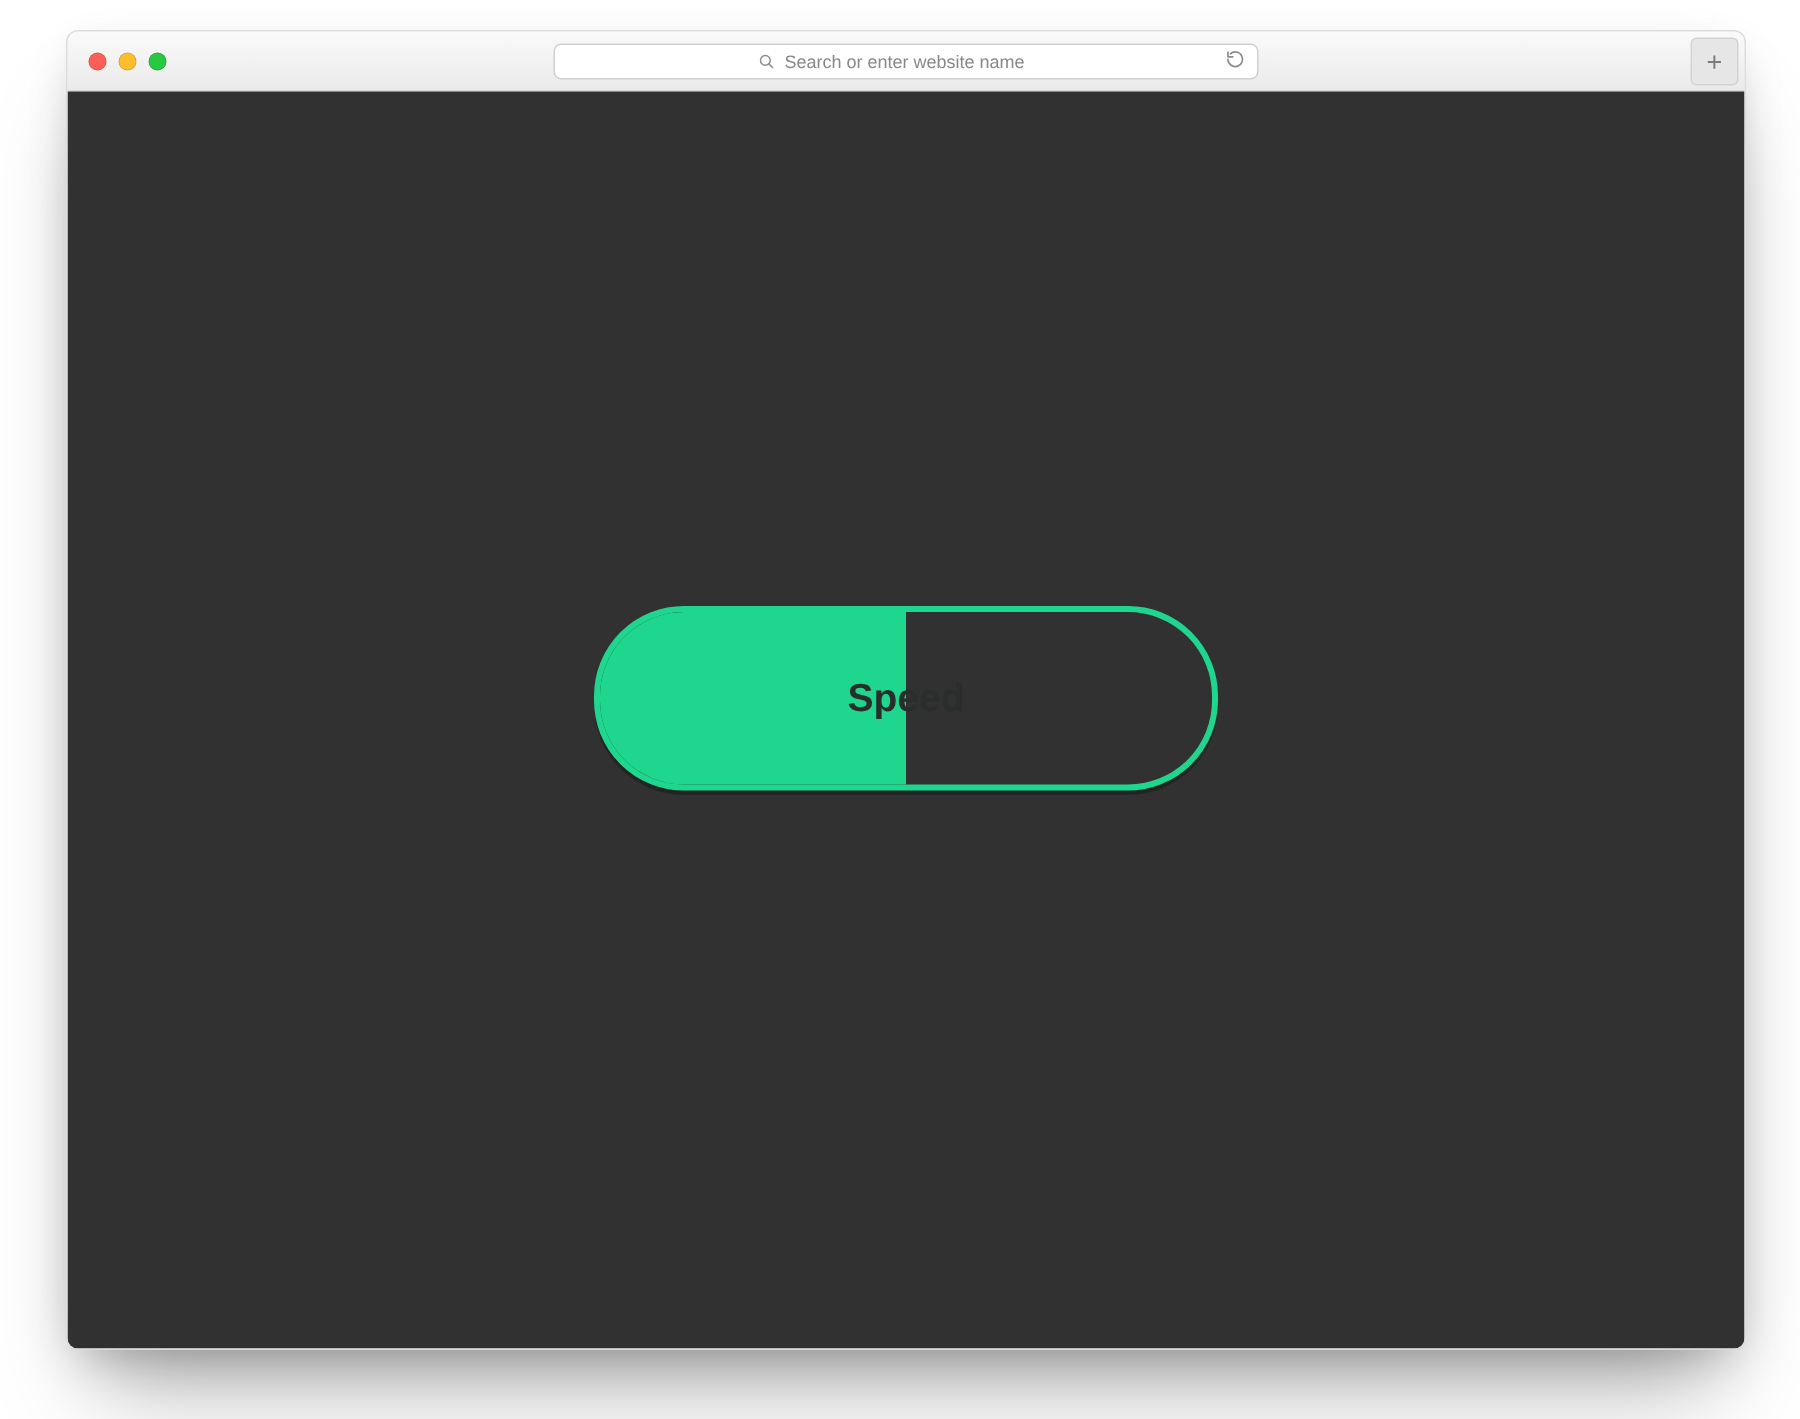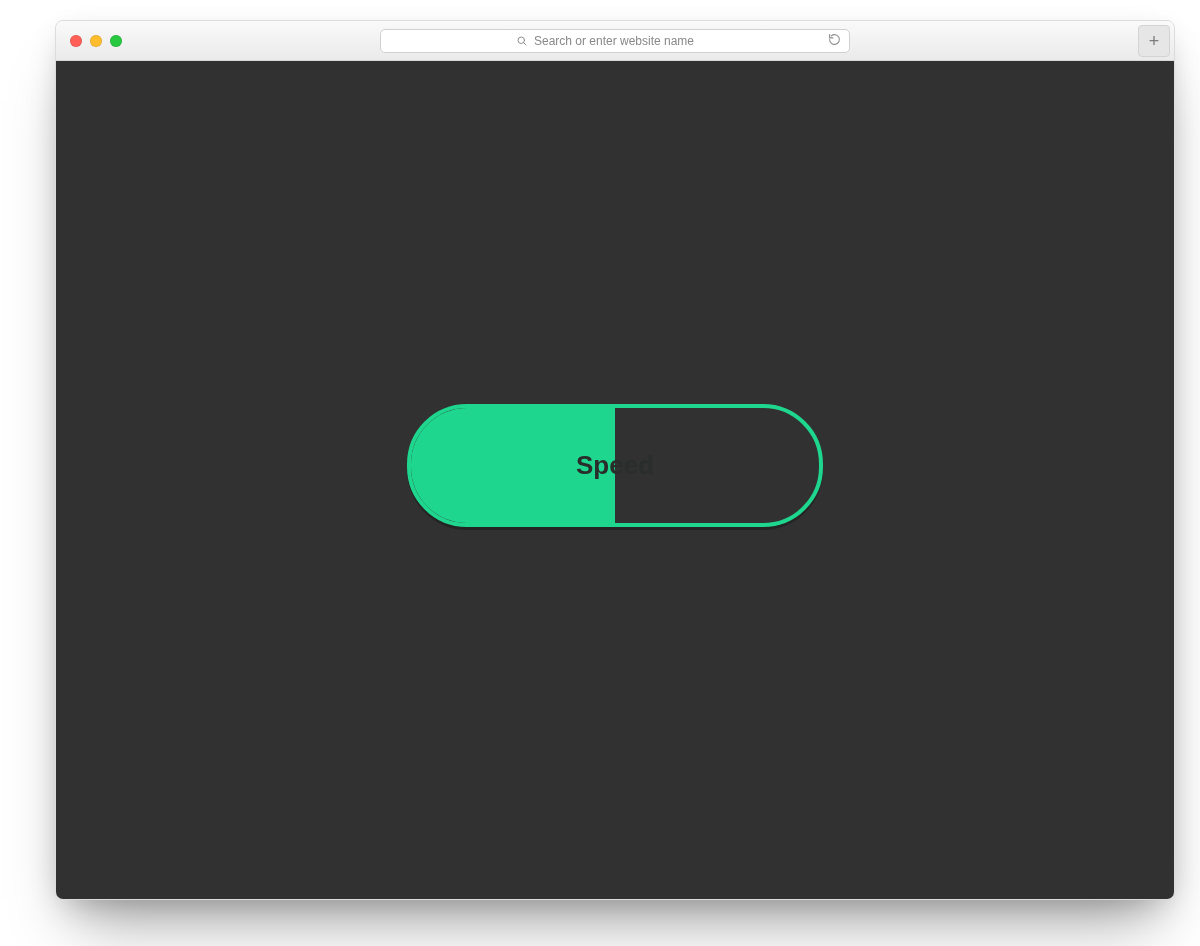--- a/index.html
+++ b/index.html
@@ -21,21 +21,21 @@
     padding:0;
     width:1200px;
     height:946px;
     background:var(--page-bg);
     font-family:"Helvetica Neue",Helvetica,Arial,sans-serif;
     -webkit-font-smoothing:antialiased;
   }
   
   .window{
     position:absolute;
-    left:55px;
+    left:44px;
     top:20px;
     width:1120px;
     height:880px;
     background:var(--chrome-bg);
     border-radius:8px;
     border:1px solid #dcdcdc;
     box-shadow:
       0 40px 60px -20px rgba(0,0,0,0.35),
       0 10px 30px -10px rgba(0,0,0,0.25);
     overflow:hidden;

